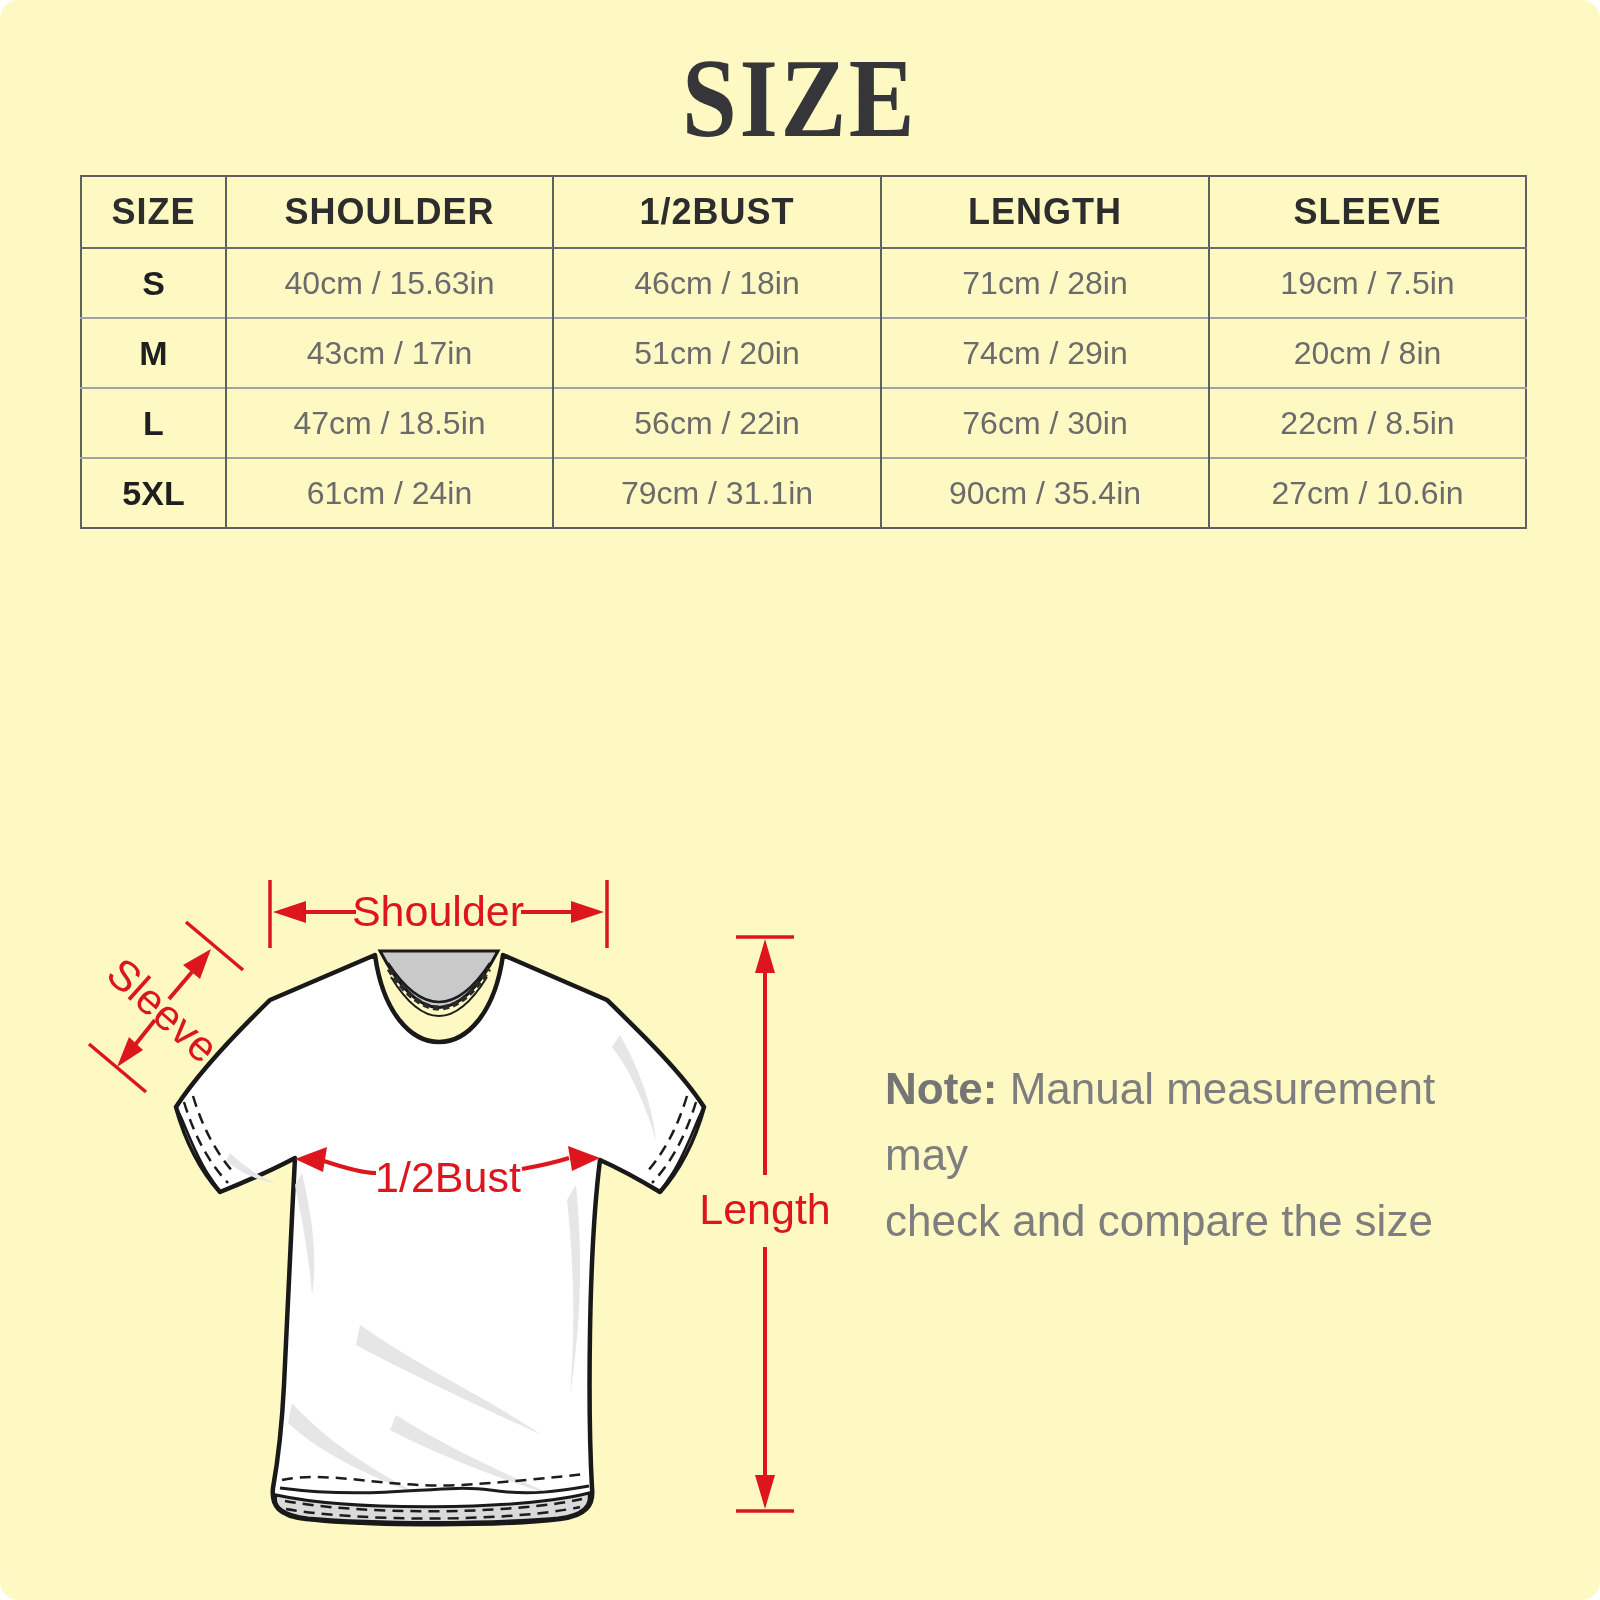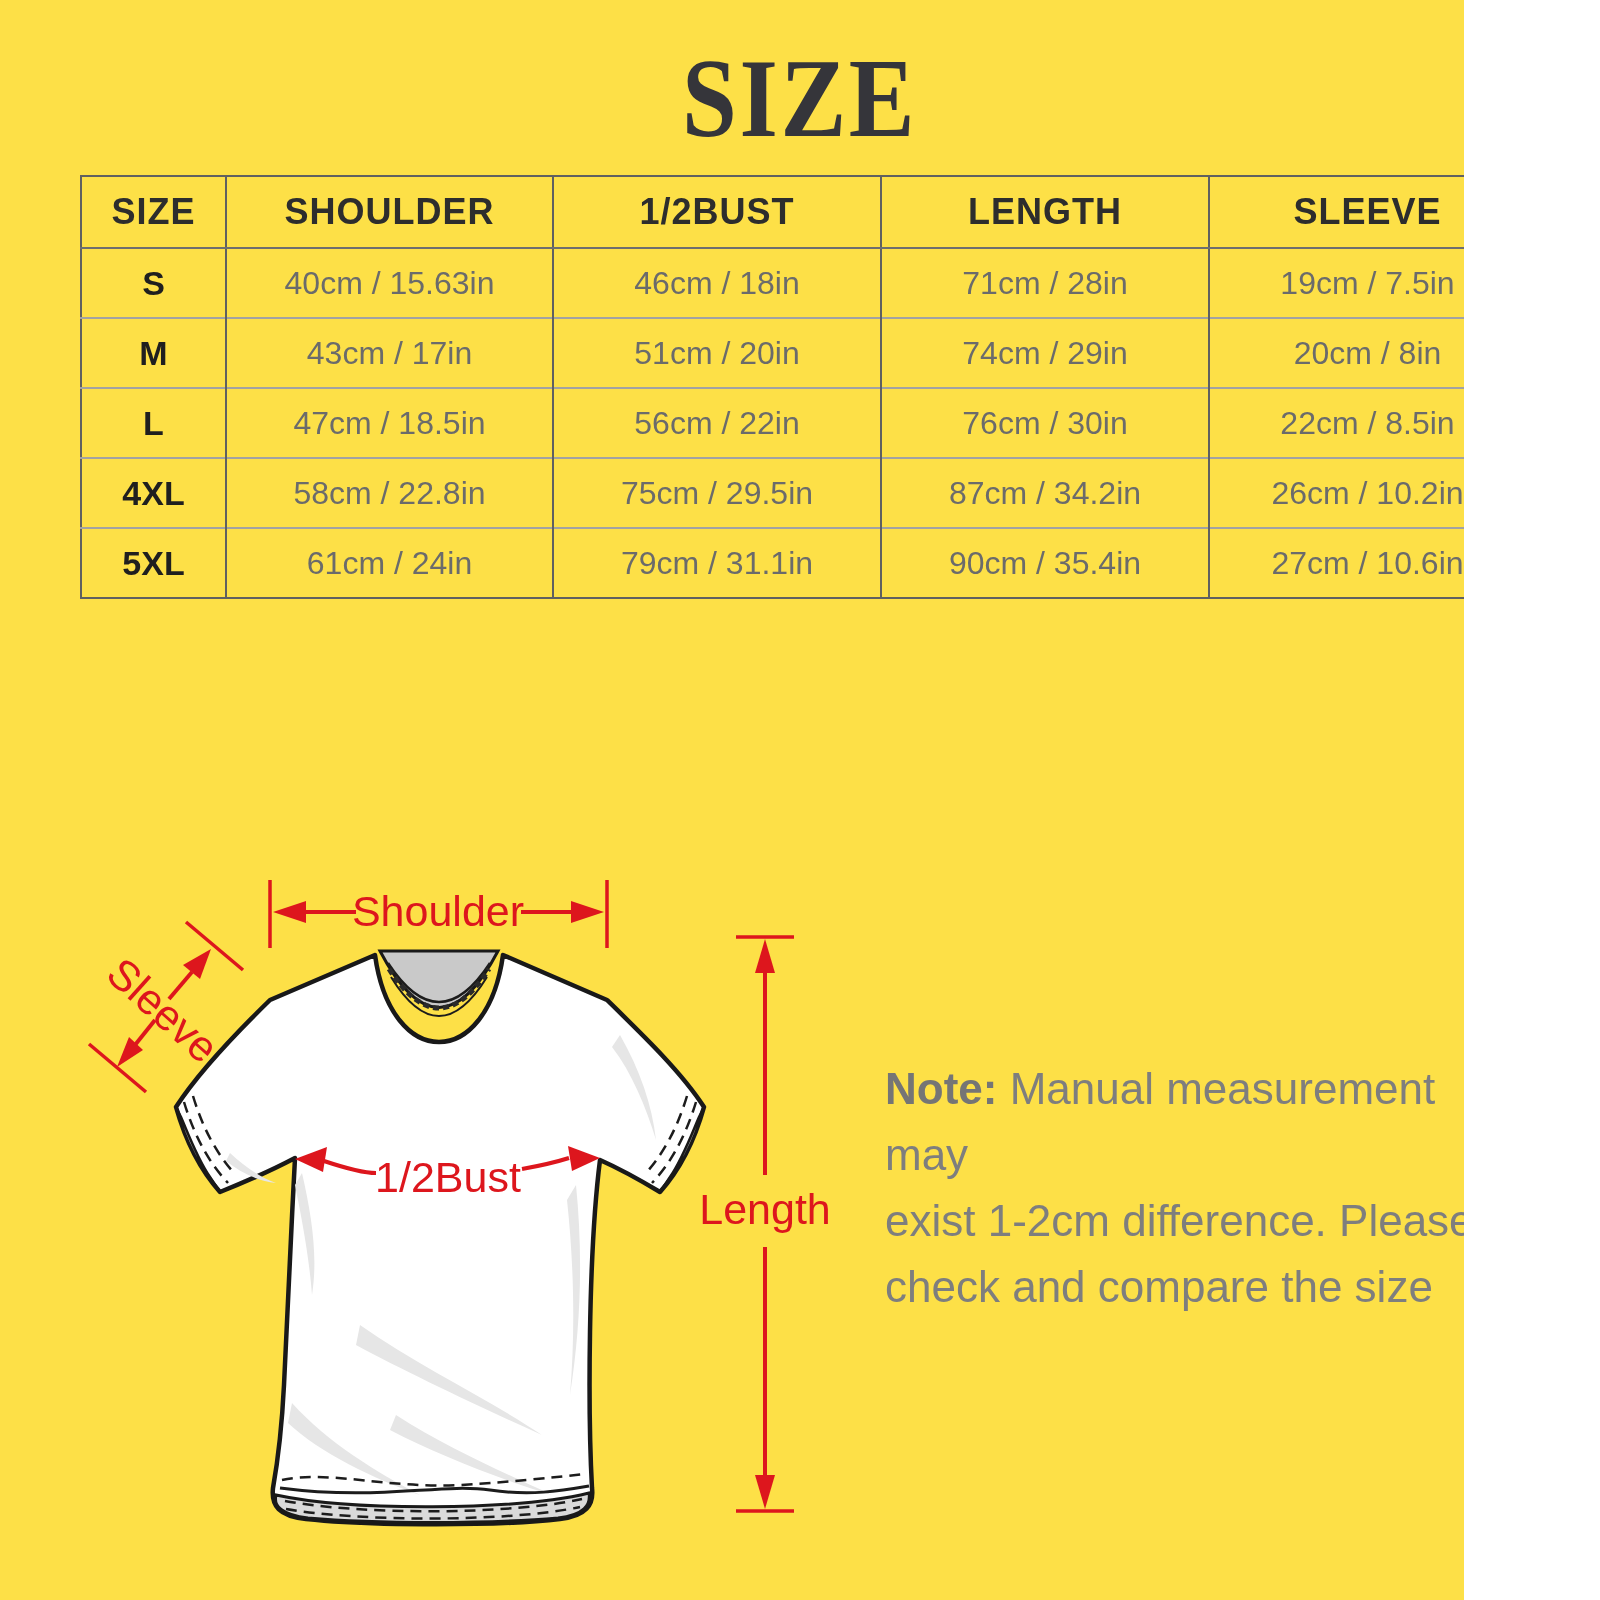--- a/index.html
+++ b/index.html
@@ -1,17 +1,17 @@
 <!DOCTYPE html>
 <html style="--accent: #dd161d;"><head>
 <meta charset="utf-8">
 <style>
   html,body{margin:0;padding:0;background:#fff;}
-  .page{position:relative;width:1464px;height:1600px;background:#fde047;overflow:hidden;
-        font-family:"Liberation Sans", sans-serif;}
+  .page{position:relative;width:1600px;height:1600px;background:#fef9c3;overflow:hidden;
+        font-family:"Liberation Sans", sans-serif;border-radius:19px;}
   
   .title{position:absolute;left:0;top:42px;width:1600px;text-align:center;
          font-family:"Liberation Serif", serif;font-weight:bold;font-size:112px;
          color:#35353a;letter-spacing:3px;line-height:1;}
   .title span{display:inline-block;transform:scaleX(.88);}
   
   table.size-table{position:absolute;left:80px;top:175px;width:1445px;
         border-collapse:collapse;table-layout:fixed;
         border:2px solid #606060;}
   .size-table th,.size-table td{border-left:2px solid #606060;text-align:center;vertical-align:middle;padding:0;}
@@ -79,27 +79,20 @@
         <td>51cm / 20in</td>
         <td>74cm / 29in</td>
         <td>20cm / 8in</td>
       </tr>
       <tr>
         <td class="size-cell">L</td>
         <td>47cm / 18.5in</td>
         <td>56cm / 22in</td>
         <td>76cm / 30in</td>
         <td>22cm / 8.5in</td>
-      </tr>
-      <tr>
-        <td class="size-cell">4XL</td>
-        <td>58cm / 22.8in</td>
-        <td>75cm / 29.5in</td>
-        <td>87cm / 34.2in</td>
-        <td>26cm / 10.2in</td>
       </tr>
       <tr>
         <td class="size-cell">5XL</td>
         <td>61cm / 24in</td>
         <td>79cm / 31.1in</td>
         <td>90cm / 35.4in</td>
         <td>27cm / 10.6in</td>
       </tr>
     </tbody>
   </table>
@@ -187,17 +180,16 @@
         <polygon class="ann-head" points="705,654 695,620 715,620"></polygon>
         <path class="ann" d="M 705,116 L 705,320"></path>
         <path class="ann" d="M 705,392 L 705,622"></path>
         <text class="ann-text" x="705" y="369" text-anchor="middle">Length</text>
       </g>
     </svg>
   </div>
 
   <div class="note">
     <span class="note-label">Note:</span><span> Manual measurement may</span>
-    <div>exist 1-2cm difference. Please</div>
     <div>check and compare the size</div>
   </div>
 
 </div>
 
 </body></html>

